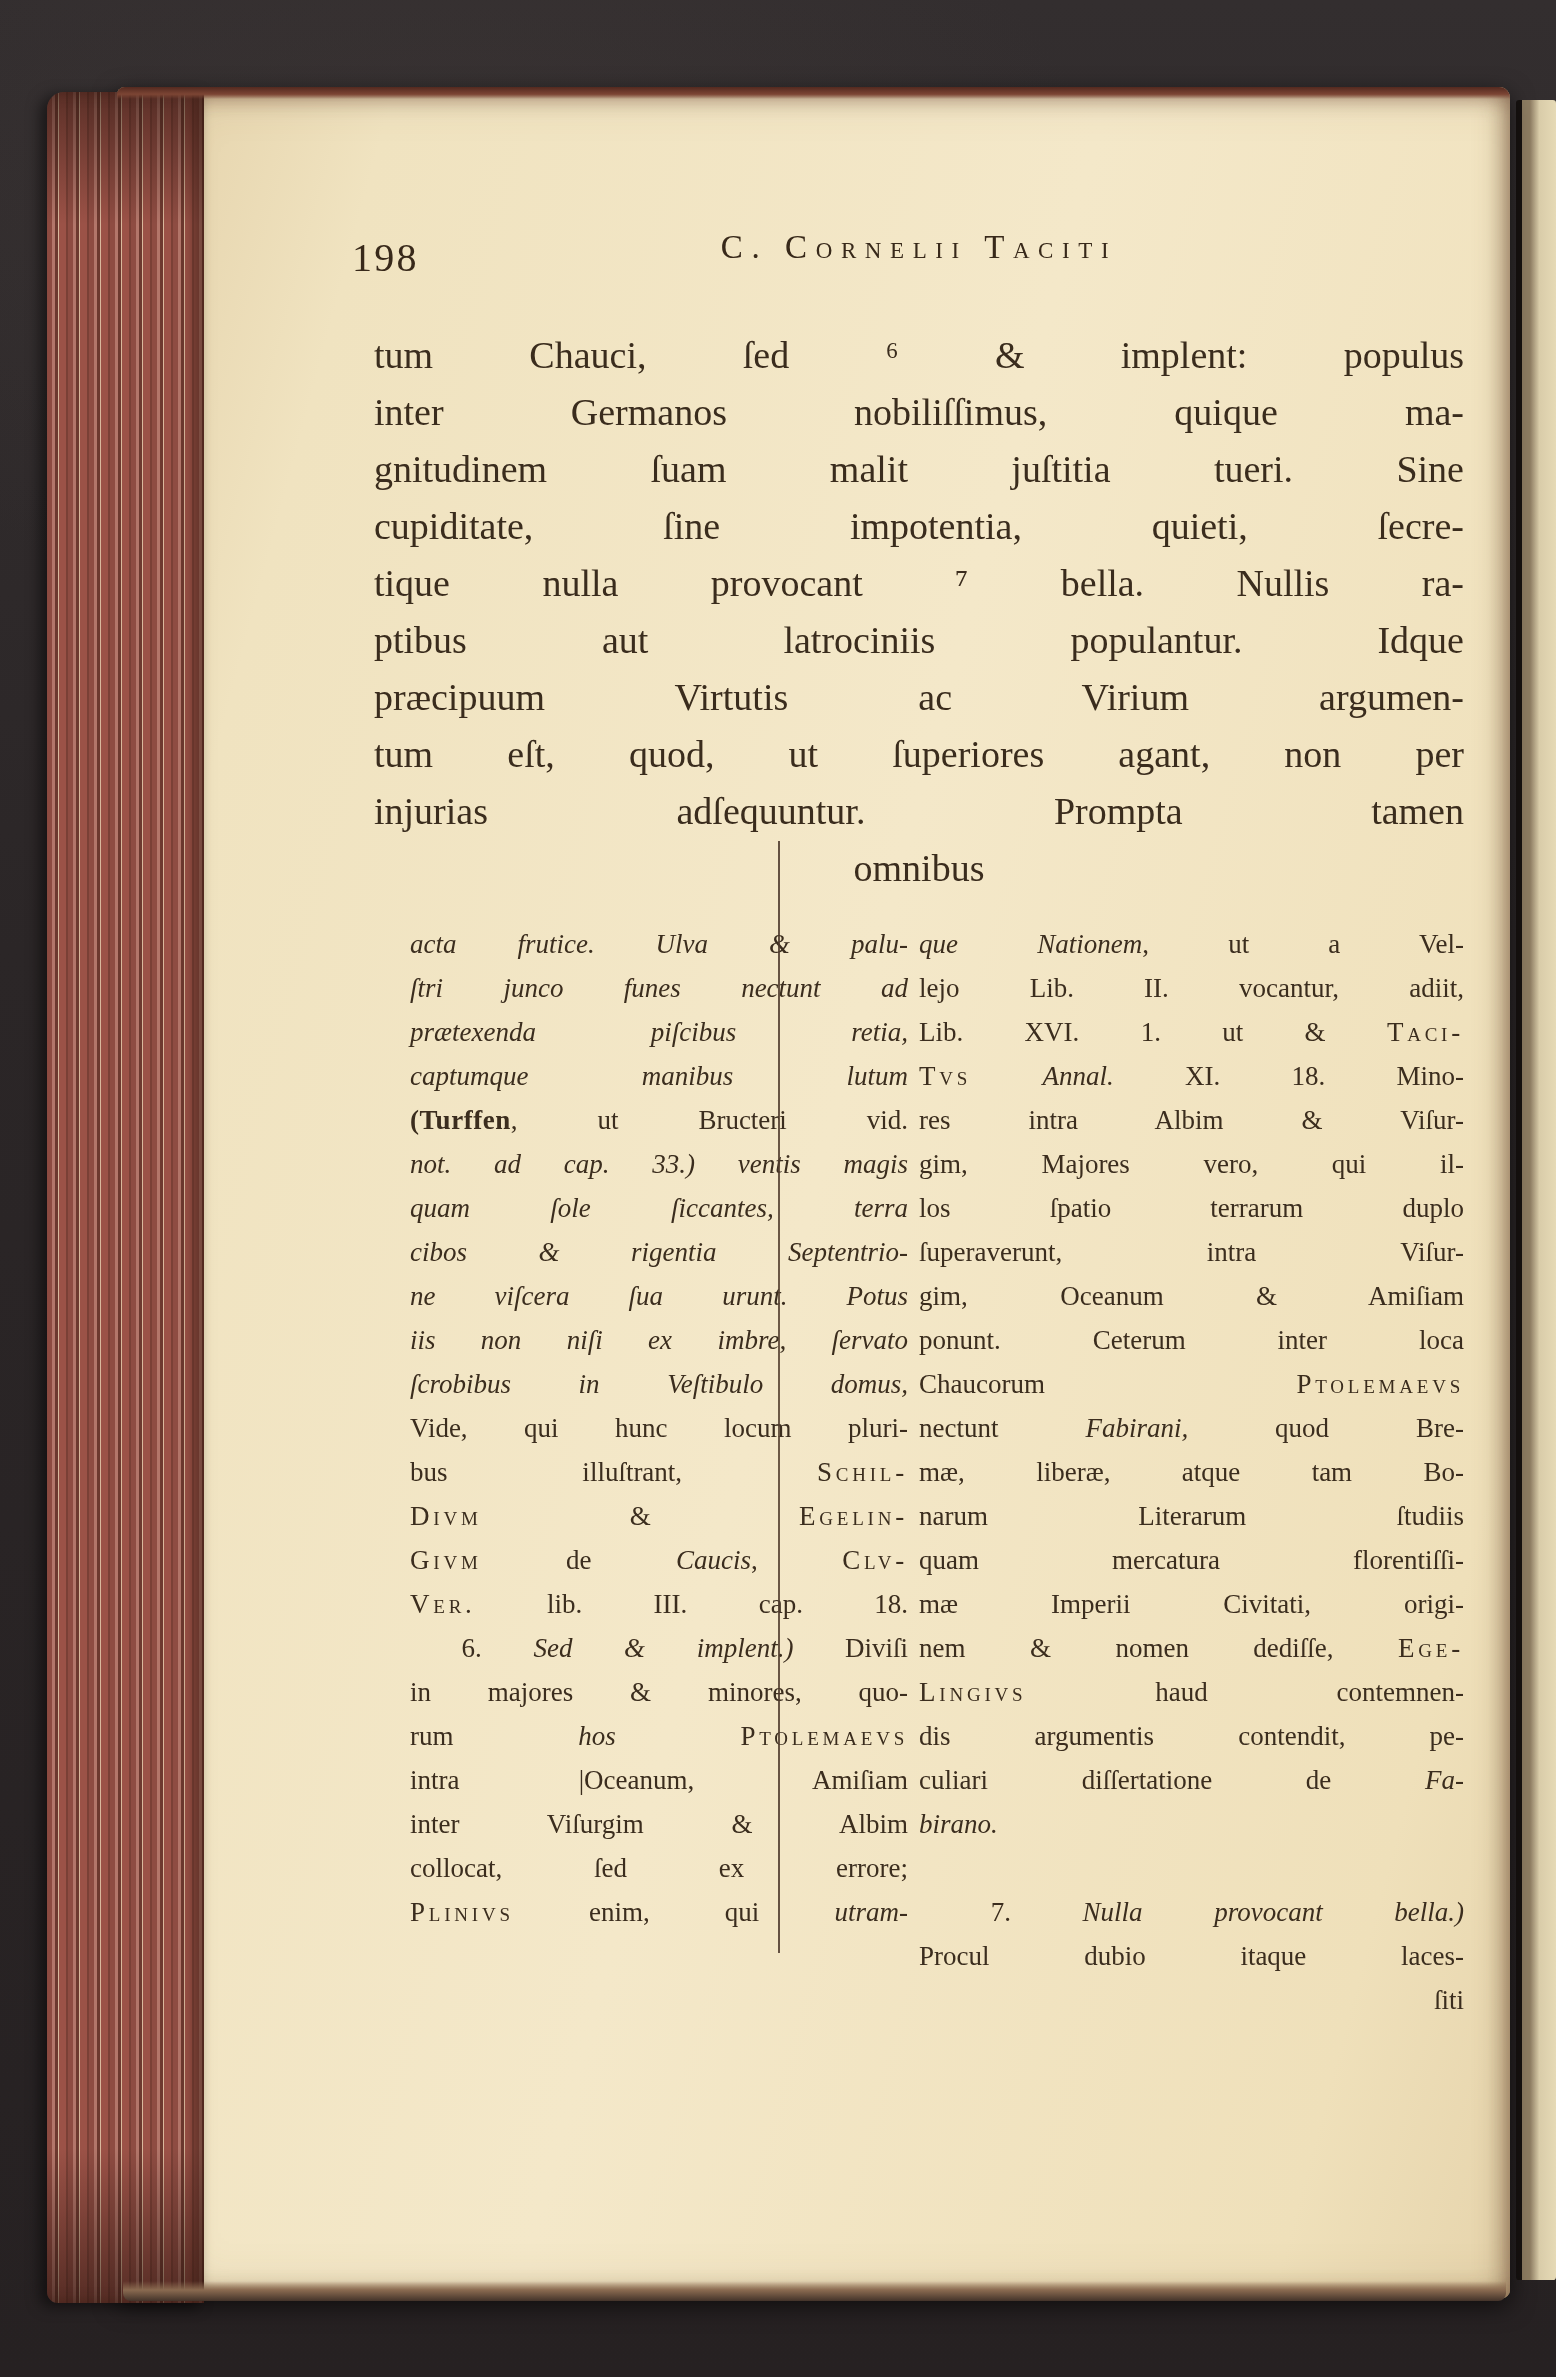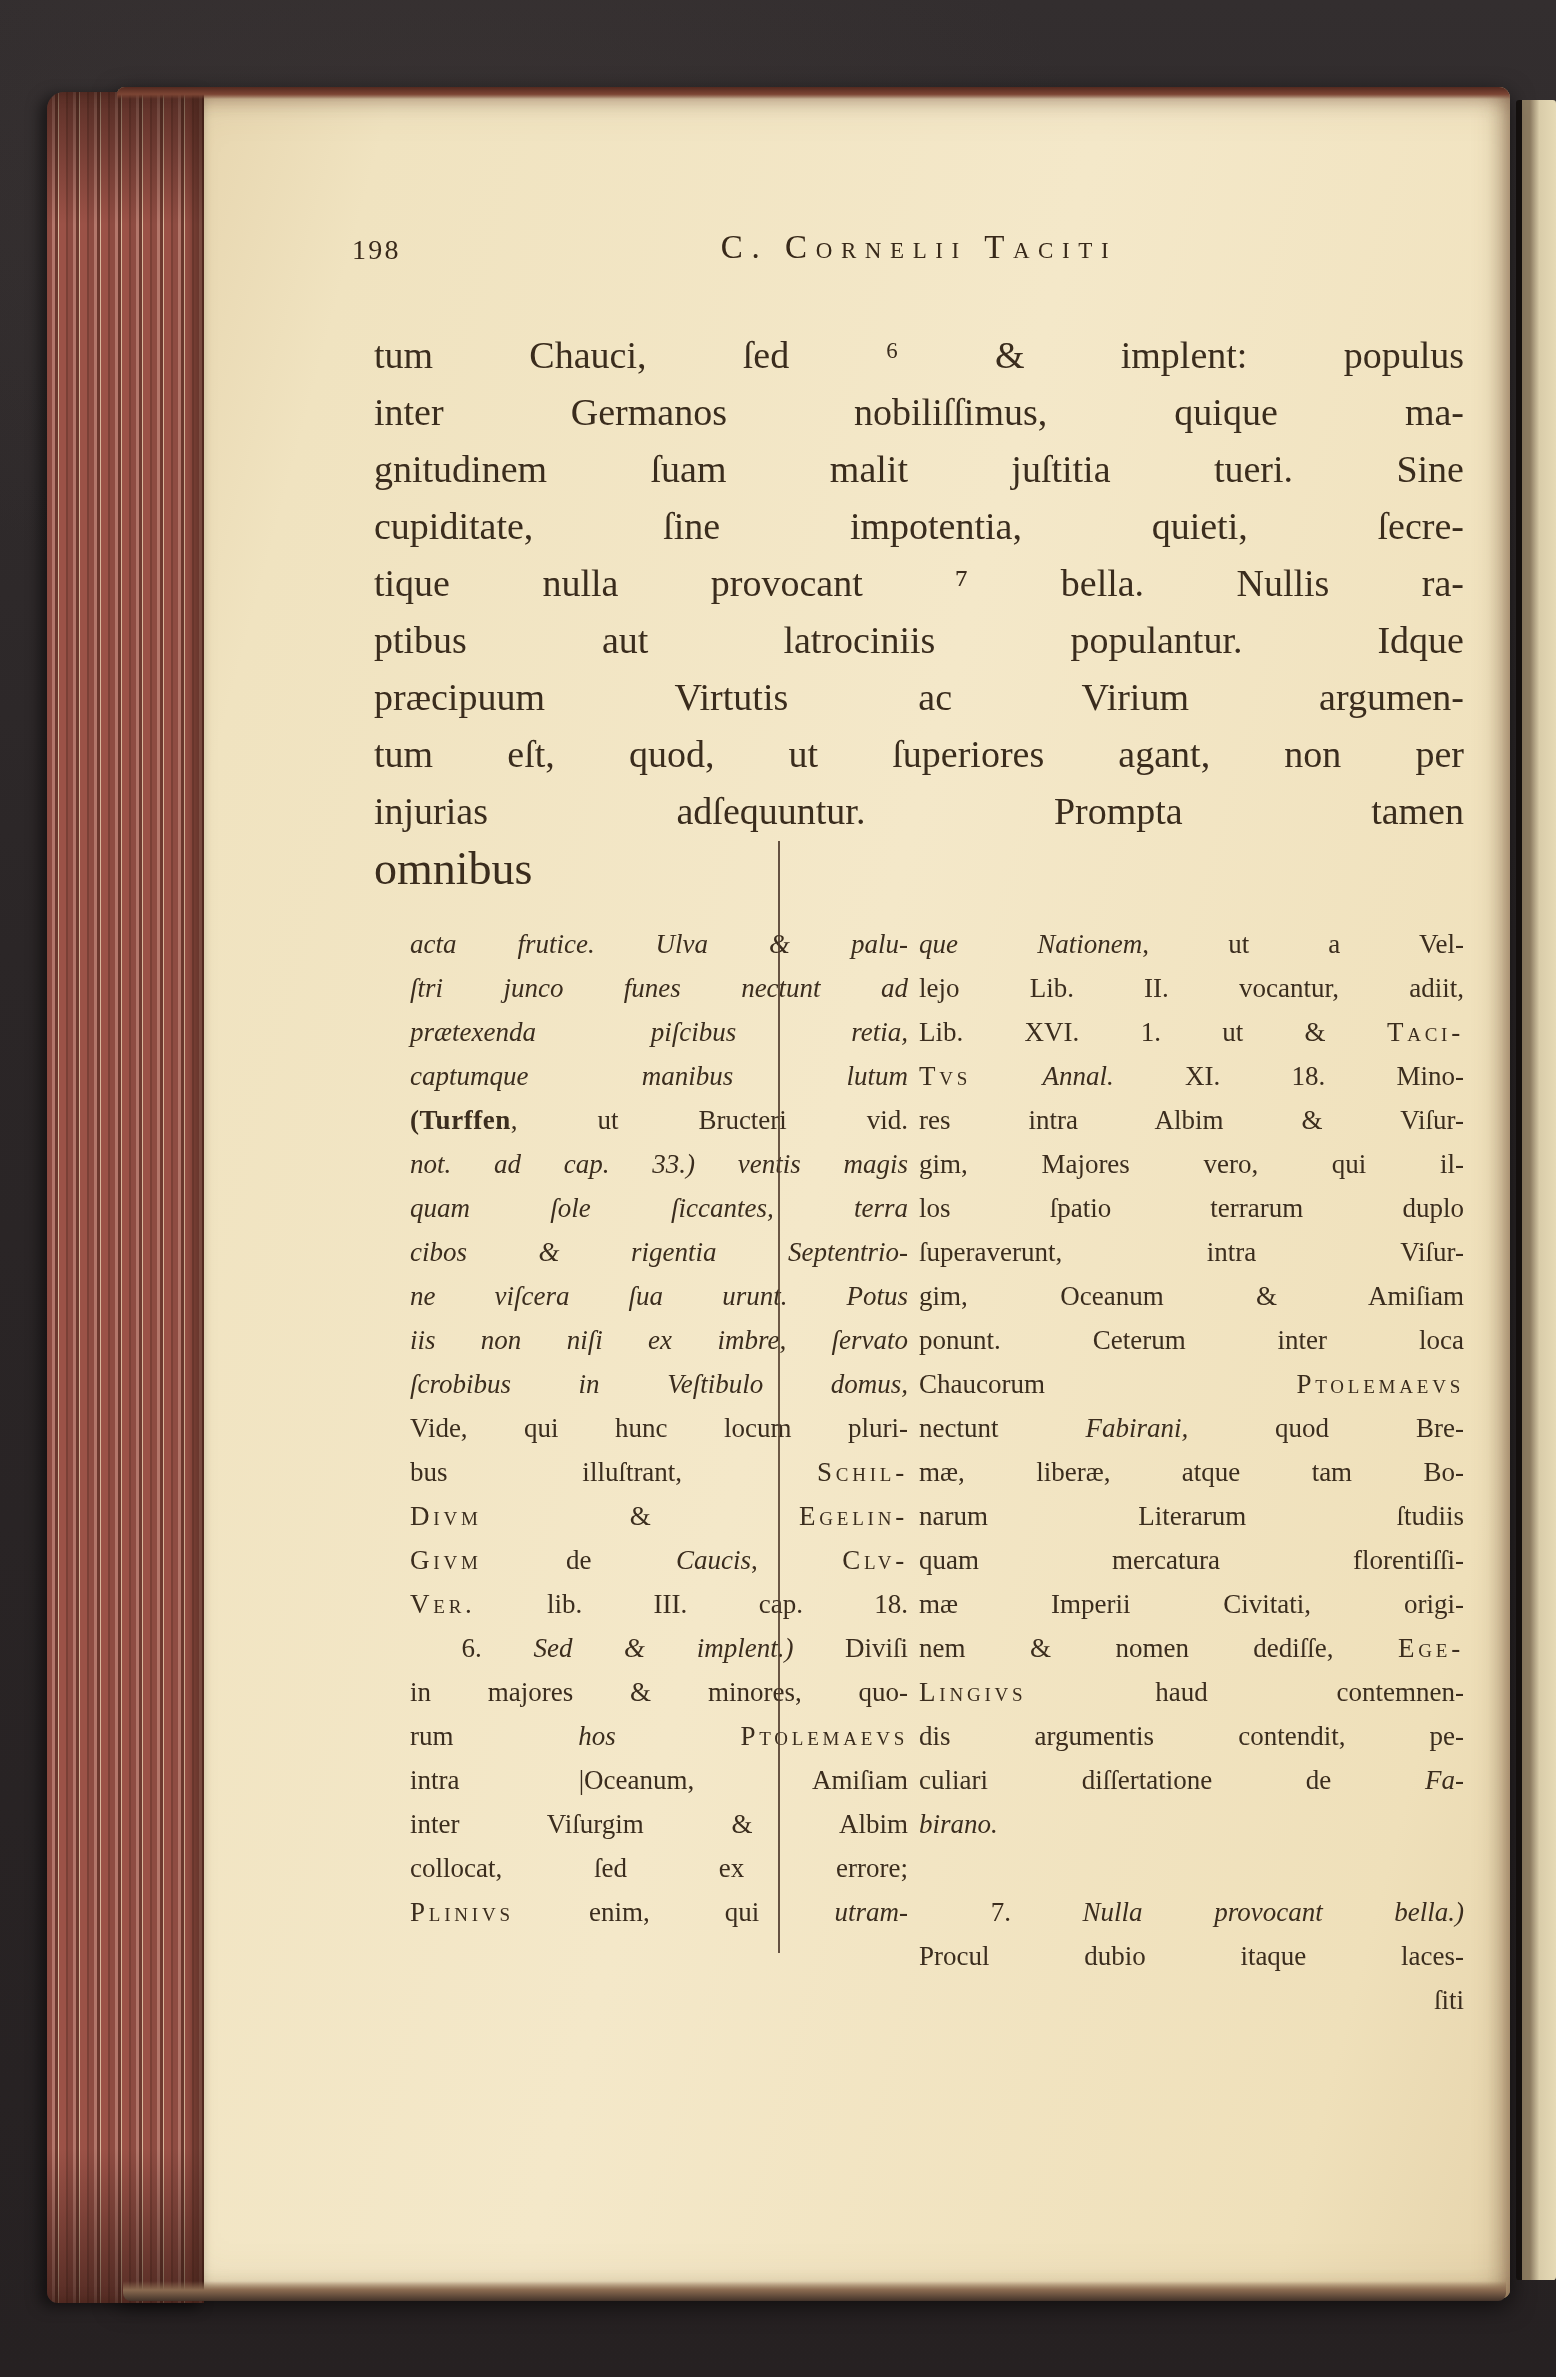--- a/index.html
+++ b/index.html
@@ -50,34 +50,34 @@
   .next-page-sliver{
     position:absolute; left:1516px; top:100px; width:40px; height:2180px; z-index:1;
     background:linear-gradient(90deg, #171210 0 6.2px, #8f7e63 6.2px 14px, #d9cca9 23.4px, #e6dab6 100%);
     border-radius:3.1px;
   }
 
   
   .header{position:absolute; left:257px; top:142px; width:1090px; height:54px; z-index:5;}
   .pagenum{
     position:absolute; left:-22px; top:4.7px;
-    font-size:28px; letter-spacing:2.3px; color:#38291a;
+    font-size:40px; letter-spacing:2.3px; color:#38291a;
   }
   .runtitle{
     display:block; text-align:center;
     font-variant:small-caps; font-size:33px; letter-spacing:8.6px; color:#38291a;
   }
 
   .main-block{position:absolute; left:257px; top:240px; width:1090px; z-index:5;font-family:Liberation Serif, serif;}
   .main-block .tl{
     font-size:38px; line-height:57px; color:#3a2c1d;
     text-align:justify; text-align-last:justify; white-space:normal;
   }
   .main-catchword{
-    font-size:46px; line-height:57px; text-align:left; color:#3a2c1d;
+    font-size:38px; line-height:57px; text-align:center; color:#3a2c1d;
   }
 
   .fn{position:absolute; top:835px; z-index:5;}
   .fn-left{left:257px; width:498px;margin-left:36px;}
   .fn-right{left:802px; width:545px;}
   .fn .tl{
     font-size:27px; line-height:44px; color:#3b2d1e;
     text-align:justify; text-align-last:justify; white-space:normal;
   }
   .fn-divider{

